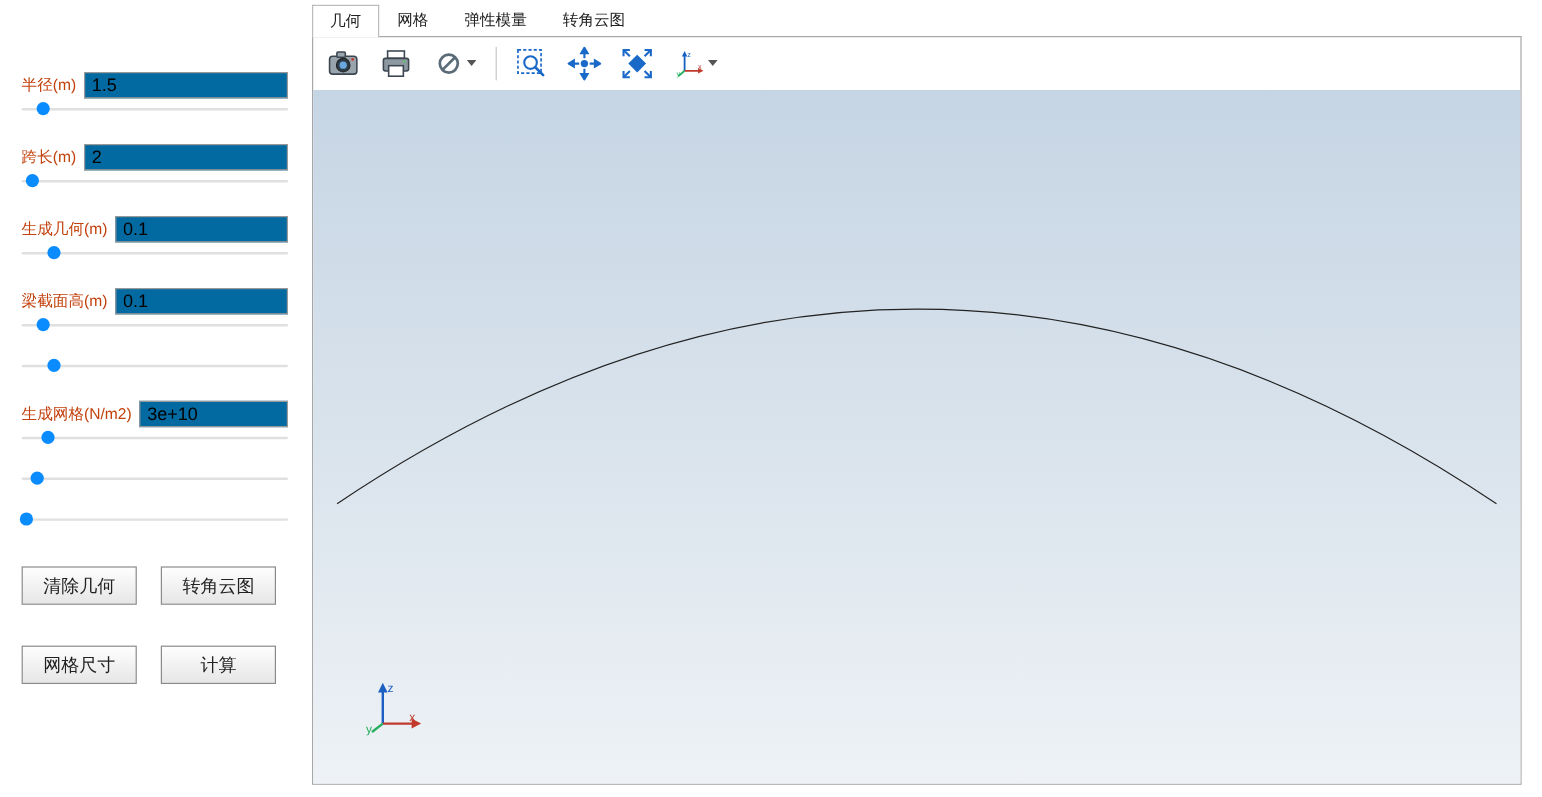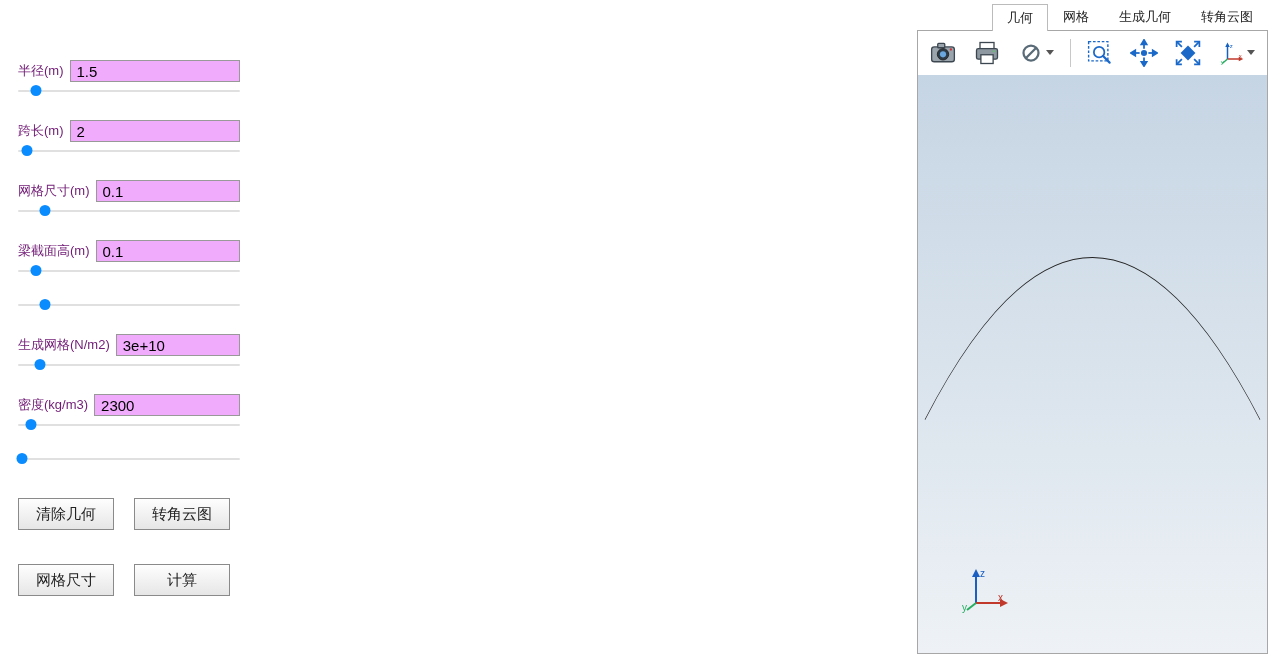--- a/index.html
+++ b/index.html
@@ -15,30 +15,30 @@
   
   .left-panel {
     width: 256px;
     padding: 60px 16px 10px 18px;
     display: flex;
     flex-direction: column;
     gap: 24px;
   }
   .param-row { display: flex; flex-direction: column; gap: 4px; }
   .param-top { display: flex; align-items: center; gap: 6px; }
-  .param-label { font-size: 13px; color: #701a75; white-space: nowrap; }
+  .param-label { font-size: 13px; color: #c2410c; white-space: nowrap; }
   .param-input {
     flex: 1;
     min-width: 0;
     height: 22px;
     border: 1px solid #999;
     padding: 0 6px;
     font-size: 15px;
     font-family: Arial, sans-serif;
-    background: #f0abfc;
+    background: #0369a1;
   }
   .param-slider {
     position: relative;
     height: 10px;
     width: 100%;
   }
   .slider-track {
     position: absolute;
     top: 4px; left: 0; right: 0;
     height: 2px;
@@ -68,21 +68,20 @@
     display: inline-flex;
     align-items: center;
     justify-content: center;
   }
   
   .right-panel {
     flex: 1;
     display: flex;
     flex-direction: column;
     padding: 4px 17px 10px 4px;
-    align-items: flex-end;
   }
   .tabs { display: flex; gap: 0; height: 26px; align-items: flex-end; }
   .tab {
     padding: 4px 14px;
     font-size: 13px;
     color: #222;
     cursor: pointer;
     border: 1px solid transparent;
     border-bottom: none;
   }
@@ -163,21 +162,21 @@
           <span class="param-label">跨长(m)</span>
           <input class="param-input" value="2" style="">
         </div>
         <div class="param-slider">
           <div class="slider-track"></div>
           <div class="slider-thumb" style="left: 4%;"></div>
         </div>
       </div>
       <div class="param-row">
         <div class="param-top">
-          <span class="param-label">网格尺寸(m)</span>
+          <span class="param-label">生成几何(m)</span>
           <input class="param-input" value="0.1" style="">
         </div>
         <div class="param-slider">
           <div class="slider-track"></div>
           <div class="slider-thumb" style="left: 12%;"></div>
         </div>
       </div>
       <div class="param-row">
         <div class="param-top">
           <span class="param-label">梁截面高(m)</span>
@@ -198,24 +197,20 @@
         <div class="param-top">
           <span class="param-label">生成网格(N/m2)</span>
           <input class="param-input" value="3e+10" style="">
         </div>
         <div class="param-slider">
           <div class="slider-track"></div>
           <div class="slider-thumb" style="left: 10%;"></div>
         </div>
       </div>
       <div class="param-row">
-        <div class="param-top">
-          <span class="param-label">密度(kg/m3)</span>
-          <input class="param-input" value="2300" style="">
-        </div>
         <div class="param-slider">
           <div class="slider-track"></div>
           <div class="slider-thumb" style="left: 6%;"></div>
         </div>
       </div>
       <div class="param-row">
         <div class="param-slider">
           <div class="slider-track"></div>
           <div class="slider-thumb" style="left: 2%;"></div>
         </div>
@@ -230,21 +225,21 @@
     <button class="btn">网格尺寸</button>
     <button class="btn">计算</button>
   </div>
 
 </div>
 
 <div class="right-panel">
   <div class="tabs" id="tabs-container">
       <div class="tab active">几何</div>
       <div class="tab">网格</div>
-      <div class="tab">生成几何</div>
+      <div class="tab">弹性模量</div>
       <div class="tab">转角云图</div>
     </div>
 
   <div class="viewer-frame">
     <div class="toolbar">
 
       <div class="tool-btn">
         <svg viewBox="0 0 32 32">
             <rect x="3" y="9" width="26" height="17" rx="3" fill="#99a4ad" stroke="#3c4650" stroke-width="1.5"></rect>
             <rect x="10" y="5" width="8" height="5" rx="1" fill="#99a4ad" stroke="#3c4650" stroke-width="1.5"></rect>

